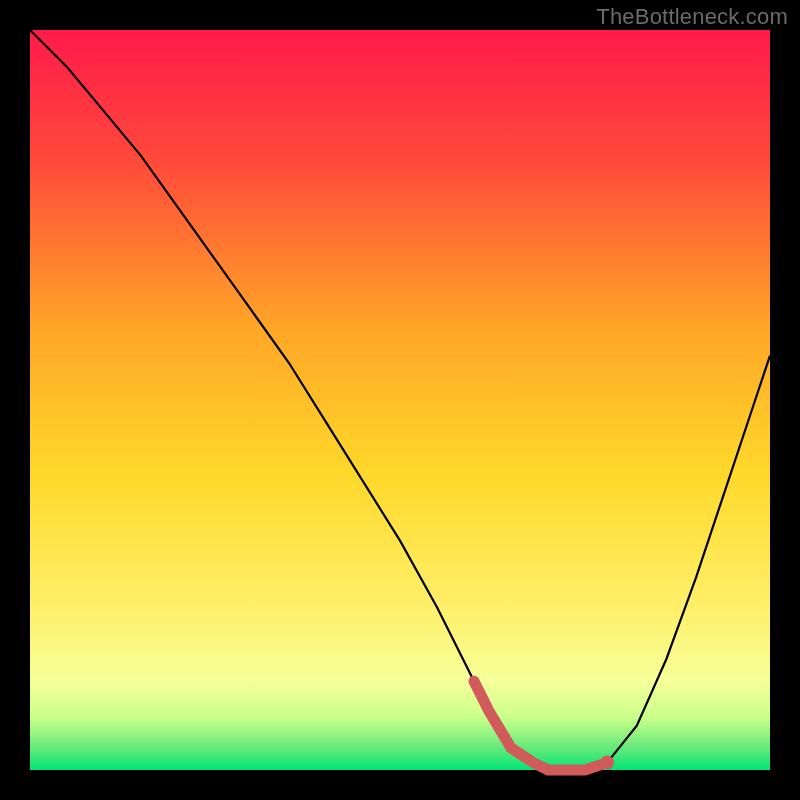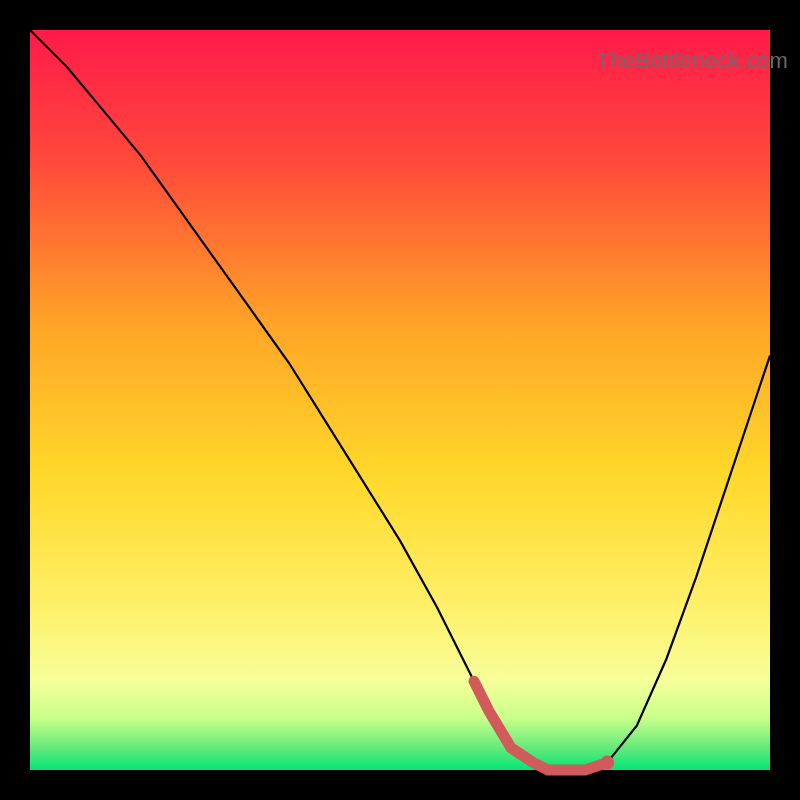--- a/index.html
+++ b/index.html
@@ -17,21 +17,20 @@
   }
   svg { display: block; }
   .watermark {
     position: absolute;
     top: 4px;
     right: 12px;
     color: #6b6b6b;
     font-size: 22px;
     font-weight: 400;
     letter-spacing: 0.2px;
-    margin-top: 44px;
   }
 </style>
 </head>
 <body>
 
 <div class="canvas-wrap">
   <svg width="800" height="800" viewBox="0 0 800 800">
     <defs>
       <linearGradient id="bg-grad" x1="0" y1="0" x2="0" y2="1">
         <stop offset="0%" stop-color="#ff1a4a"></stop>

